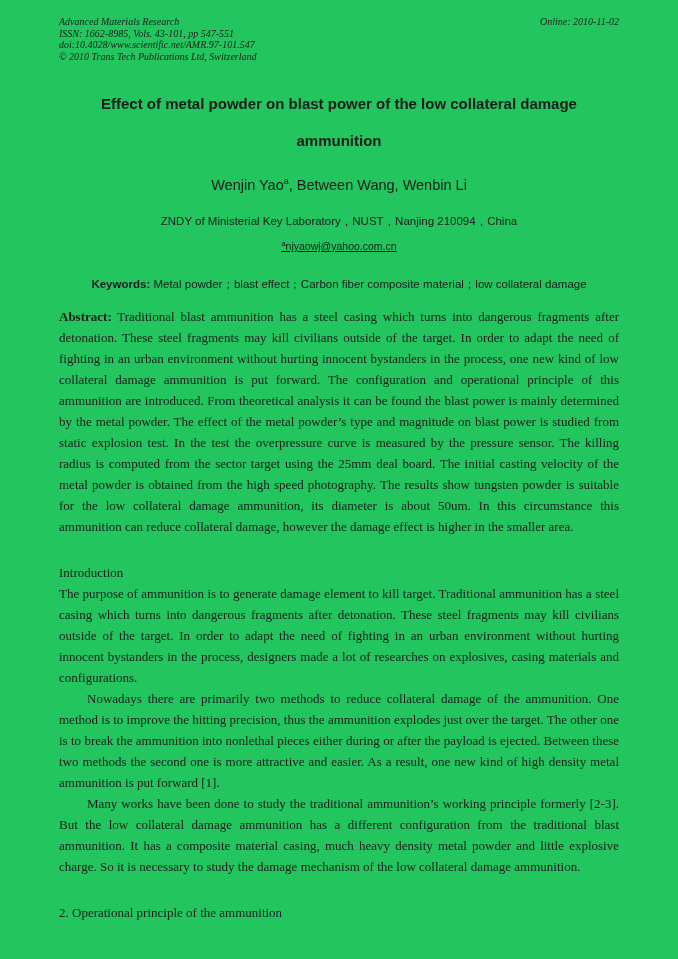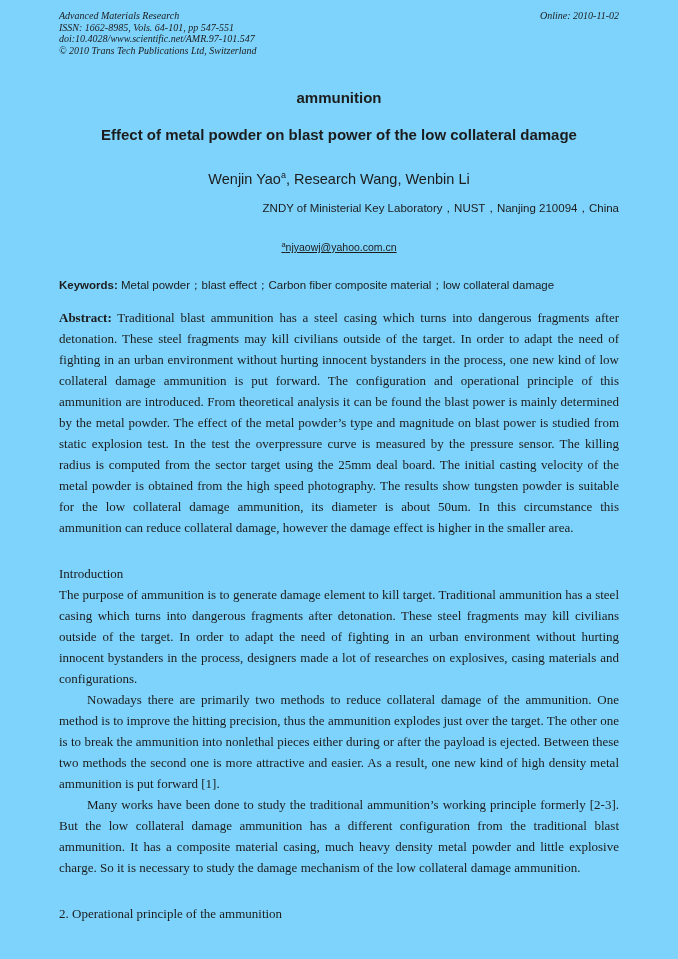--- a/index.html
+++ b/index.html
@@ -1,24 +1,24 @@
 <!DOCTYPE html>
 <html><head>
 <meta charset="utf-8">
 <style>
   * { margin: 0; padding: 0; box-sizing: border-box; }
   html, body { background: #ffffff; }
   .page {
     position: relative;
     width: 678px;
     height: 959px;
-    background: #7dd3fc;
+    background: #22c55e;
     color: #1c1c1c;
     font-family: "Liberation Serif", serif;
-    padding: 10px 59px 0 59px;
+    padding: 16px 59px 0 59px;
     overflow: hidden;
   }
   
   .header {
     display: flex;
     justify-content: space-between;
     align-items: flex-start;
     font-style: italic;
     font-size: 10px;
     line-height: 11.5px;
@@ -41,46 +41,46 @@
     font-family: "Liberation Sans", sans-serif;
     font-size: 14.5px;
     line-height: 16px;
   }
   .authors sup, .email sup {
     font-size: 9px;
     vertical-align: super;
     line-height: 0;
   }
   .affiliation {
-    margin-top: 15px;
-    text-align: right;
+    margin-top: 22px;
+    text-align: center;
     font-family: "Liberation Sans", sans-serif;
     font-size: 11.5px;
     line-height: 13px;
   }
   .email-line {
-    margin-top: 26px;
+    margin-top: 12px;
     text-align: center;
     font-family: "Liberation Sans", sans-serif;
     font-size: 10.5px;
     line-height: 12px;
   }
   .email {
     color: #1c1c1c;
     text-decoration: underline;
     cursor: pointer;
   }
   .email sup { font-size: 7.5px; }
   
   .keywords {
     margin-top: 25px;
     font-family: "Liberation Sans", sans-serif;
     font-size: 11.5px;
     line-height: 14px;
-    text-align: left;
+    text-align: center;
   }
   .b { font-weight: bold; }
   
   .abstract {
     margin-top: 15px;
     font-size: 13px;
     line-height: 21px;
     text-align: justify;
   }
   .section-heading {
@@ -100,34 +100,34 @@
   .body-p.flush { margin-top: 0; }
 </style>
 </head>
 <body>
 
 <div class="page">
 
   <div class="header">
     <div class="header-left">
       <div>Advanced Materials Research</div>
-      <div>ISSN: 1662-8985, Vols. 64-101, pp 547-551</div>
+      <div>ISSN: 1662-8985, Vols. 43-101, pp 547-551</div>
       <div>doi:10.4028/www.scientific.net/AMR.97-101.547</div>
       <div>© 2010 Trans Tech Publications Ltd, Switzerland</div>
     </div>
     <div class="header-right">Online: 2010-11-02</div>
   </div>
 
   <h1 class="title">
+    <span class="title-line">Effect of metal powder on blast power of the low collateral damage</span>
     <span class="title-line">ammunition</span>
-    <span class="title-line">Effect of metal powder on blast power of the low collateral damage</span>
   </h1>
 
   <div class="authors">
-    <span>Wenjin Yao</span><sup>a</sup><span>, Research Wang, Wenbin Li</span>
+    <span>Wenjin Yao</span><sup>a</sup><span>, Between Wang, Wenbin Li</span>
   </div>
 
   <div class="affiliation">ZNDY of Ministerial Key Laboratory，NUST，Nanjing 210094，China</div>
 
   <div class="email-line">
     <a class="email"><sup>a</sup><span>njyaowj@yahoo.com.cn</span></a>
   </div>
 
   <div class="keywords">
     <span class="b">Keywords:</span><span> Metal powder；blast effect；Carbon fiber composite material；low collateral damage</span>

